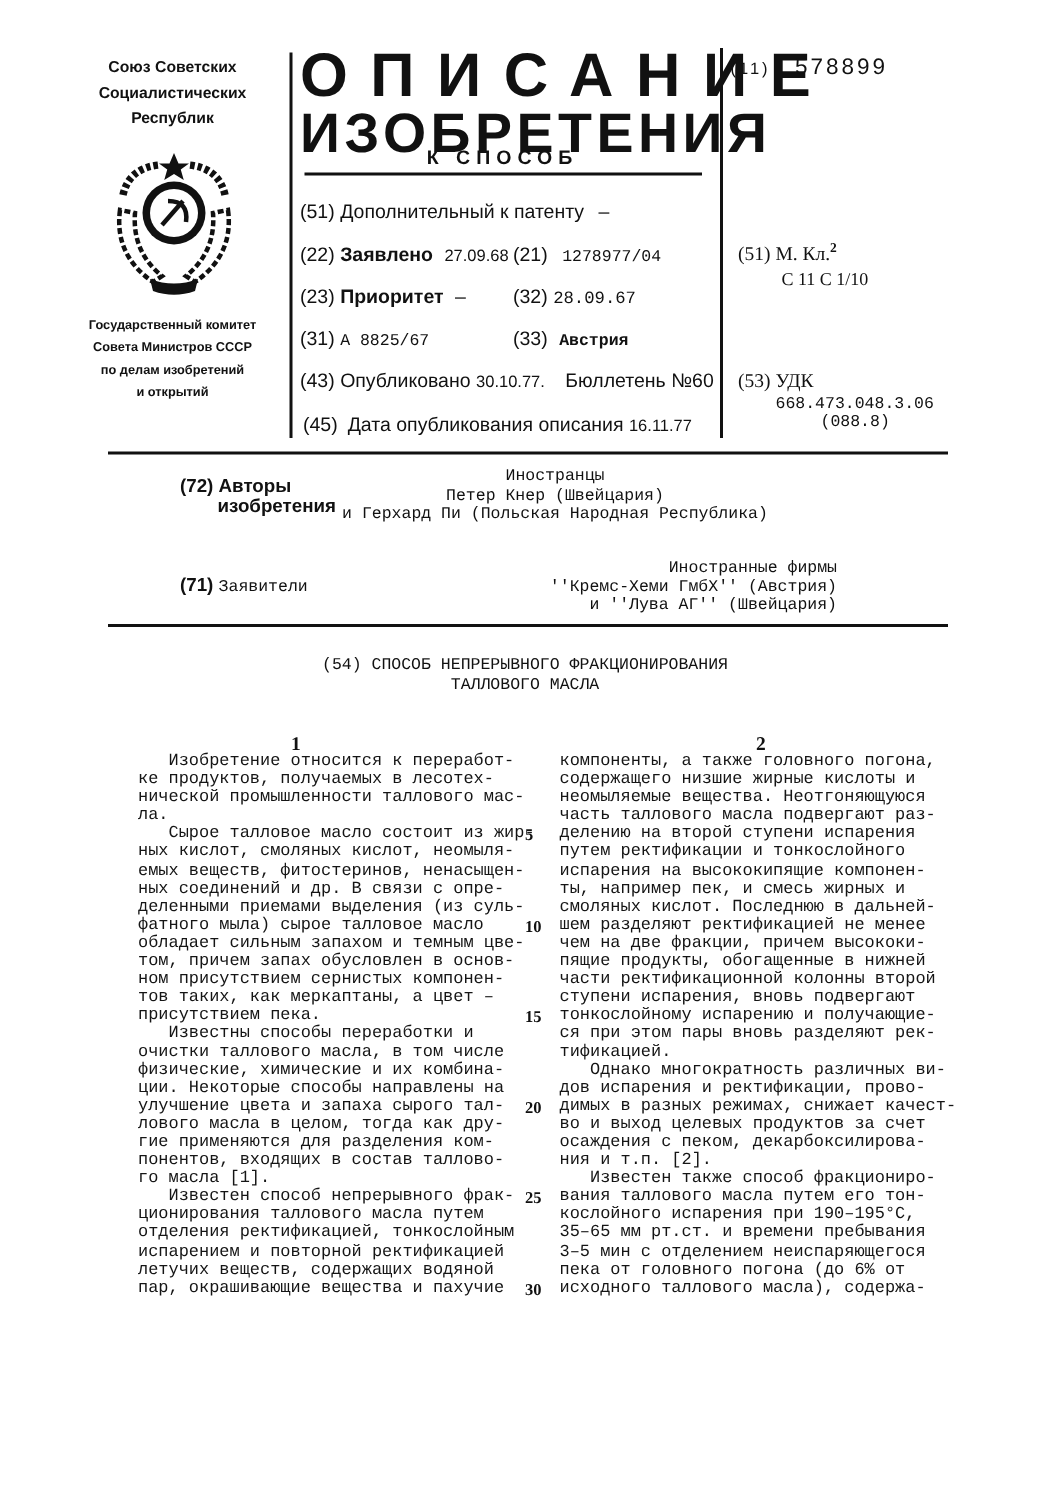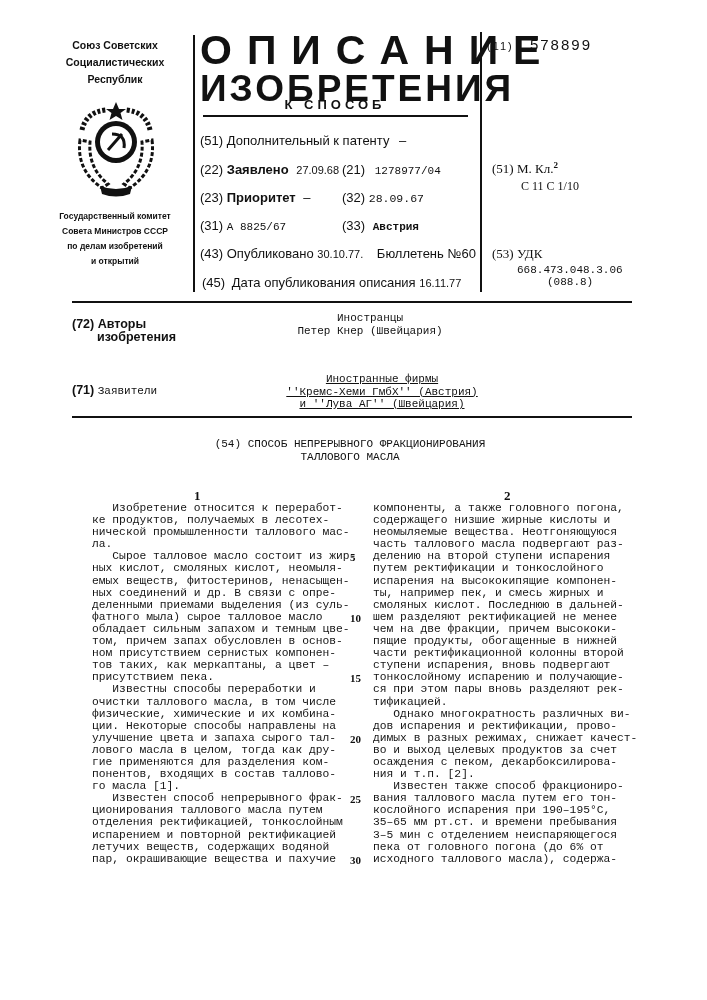--- a/index.html
+++ b/index.html
@@ -23,21 +23,21 @@
   .small { font-size: 11px; }
   .field { font-family: "Liberation Sans", sans-serif; font-size: 13px; white-space: nowrap; }
   .mono { font-family: "Liberation Mono", monospace; font-size: 11.5px; white-space: nowrap; }
   .mono-s { font-family: "Liberation Mono", monospace; font-size: 11px; white-space: nowrap; }
 
   .patnum { left: 487px; top: 36px; font-family: "Liberation Sans", sans-serif; font-size: 15px; letter-spacing: 2px; white-space: nowrap; }
 
   .body-col { font-family: "Liberation Mono", monospace; font-size: 11.3px; line-height: 12.1px; white-space: pre; color: #151515; }
   .lnum { font-family: "Liberation Serif", serif; font-weight: bold; font-size: 11px; }
   .colnum { font-family: "Liberation Serif", serif; font-weight: bold; font-size: 13px; }
-  .bold-label { font-family: "Liberation Sans", sans-serif; font-weight: bold; font-size: 12.5px; line-height: 13px; }
+  .bold-label { font-family: "Liberation Sans", sans-serif; font-weight: bold; font-size: 12.5px; line-height: 13px; margin-left: 48px; }
 </style>
 </head>
 <body>
 
 <div class="abs org">
   <div>Союз Советских</div>
   <div>Социалистических</div>
   <div>Республик</div>
 </div>
 
@@ -139,27 +139,28 @@
 <div class="abs hrule" style="left:72px; top:301px; width:560px;"></div>
 
 <div class="abs bold-label" style="left:72px; top:318px;">
   <span>(72)</span>
   <span>Авторы</span>
 </div>
 <div class="abs bold-label" style="left:97px; top:331px;">изобретения</div>
 <div class="abs mono-s" style="left:180px; top:312px; width:380px; text-align:center; line-height:12.5px;">
   <div>Иностранцы</div>
   <div>Петер Кнер (Швейцария)</div>
+  <div>и Герхард Пи (Польская Народная Республика)</div>
 </div>
 
 <div class="abs bold-label" style="left:72px; top:384px;">
   <span>(71)</span>
   <span class="mono-s" style="font-weight:normal;">Заявители</span>
 </div>
-<div class="abs mono-s" style="left:192px; top:373px; width:380px; text-align:center; line-height:12.5px;text-decoration:underline;">
+<div class="abs mono-s" style="left:178px; top:373px; width:380px; text-align:right; line-height:12.5px;">
   <div>Иностранные фирмы</div>
   <div>''Кремс-Хеми ГмбХ'' (Австрия)</div>
   <div>и ''Лува АГ'' (Швейцария)</div>
 </div>
 
 <div class="abs hrule" style="left:72px; top:416px; width:560px;"></div>
 
 <div class="abs mono-s" style="left:150px; top:438px; width:400px; text-align:center; line-height:12.5px;">
   <div>(54) СПОСОБ НЕПРЕРЫВНОГО ФРАКЦИОНИРОВАНИЯ</div>
   <div>ТАЛЛОВОГО МАСЛА</div>

